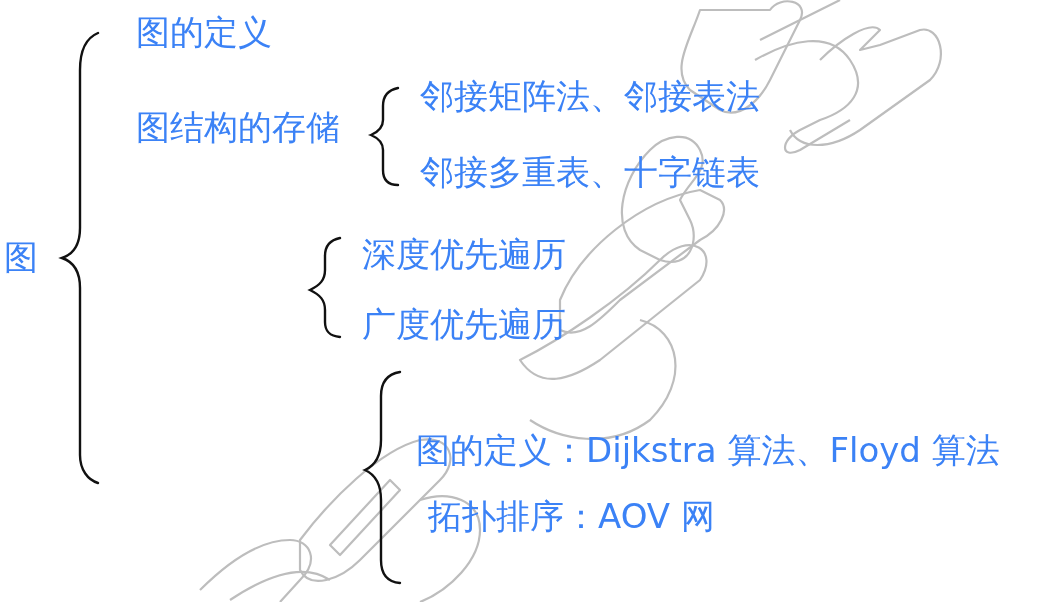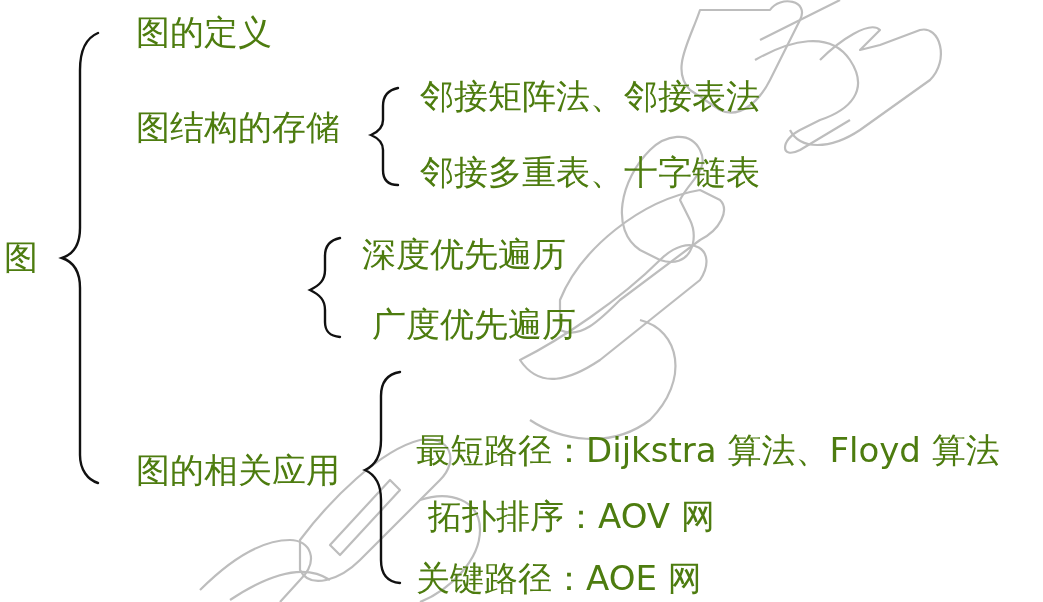--- a/index.html
+++ b/index.html
@@ -3,21 +3,21 @@
 <meta charset="utf-8">
 <style>
   html, body { margin: 0; padding: 0; background: #ffffff; }
   body { width: 1043px; height: 602px; position: relative; overflow: hidden; }
   .canvas { position: absolute; left: 0; top: 0; width: 1043px; height: 602px; }
   .label {
     position: absolute;
     font-family: "DejaVu Sans", "Liberation Sans", sans-serif;
     font-size: 34px;
     line-height: 40px;
-    color: #4d7c0f;
+    color: #3b82f6;
     white-space: nowrap;
   }
   svg.overlay { position: absolute; left: 0; top: 0; }
   .brace { fill: none; stroke: #111111; stroke-width: 2.4; stroke-linecap: round; }
   .wm { fill: none; stroke: #bdbdbd; stroke-width: 2.2; stroke-linejoin: round; }
 </style>
 </head>
 <body>
 
 <div class="canvas">
@@ -49,25 +49,23 @@
 
     <path class="brace" d="M340,238 C330,240 325,246 325,256 L325,270 C325,280 320,285 310,290 C320,295 325,300 325,310 L325,322 C325,332 330,336 340,337"></path>
 
     <path class="brace" d="M400,372 C388,374 381,382 381,396 L381,440 C381,455 376,465 365,470 C376,475 381,485 381,500 L381,560 C381,575 388,582 400,583"></path>
   </svg>
 
   <div class="label" style="left:4px; top:237px;">图</div>
 
   <div class="label" style="left:136px; top:12px;">图的定义</div>
   <div class="label" style="left:136px; top:107px;">图结构的存储</div>
-  <div class="label" style="left:136px; top:450px;">图的相关应用</div>
 
   <div class="label" style="left:420px; top:76px;text-align:center;">邻接矩阵法、邻接表法</div>
   <div class="label" style="left:420px; top:152px;">邻接多重表、十字链表</div>
 
   <div class="label" style="left:362px; top:234px;">深度优先遍历</div>
-  <div class="label" style="left:372px; top:304px;">广度优先遍历</div>
+  <div class="label" style="left:362px; top:304px;">广度优先遍历</div>
 
-  <div class="label" style="left:416px; top:430px;">最短路径：Dijkstra 算法、Floyd 算法</div>
+  <div class="label" style="left:416px; top:430px;">图的定义：Dijkstra 算法、Floyd 算法</div>
   <div class="label" style="left:428px; top:496px;">拓扑排序：AOV 网</div>
-  <div class="label" style="left:416px; top:558px;">关键路径：AOE 网</div>
 
 </div>
 
 </body></html>

